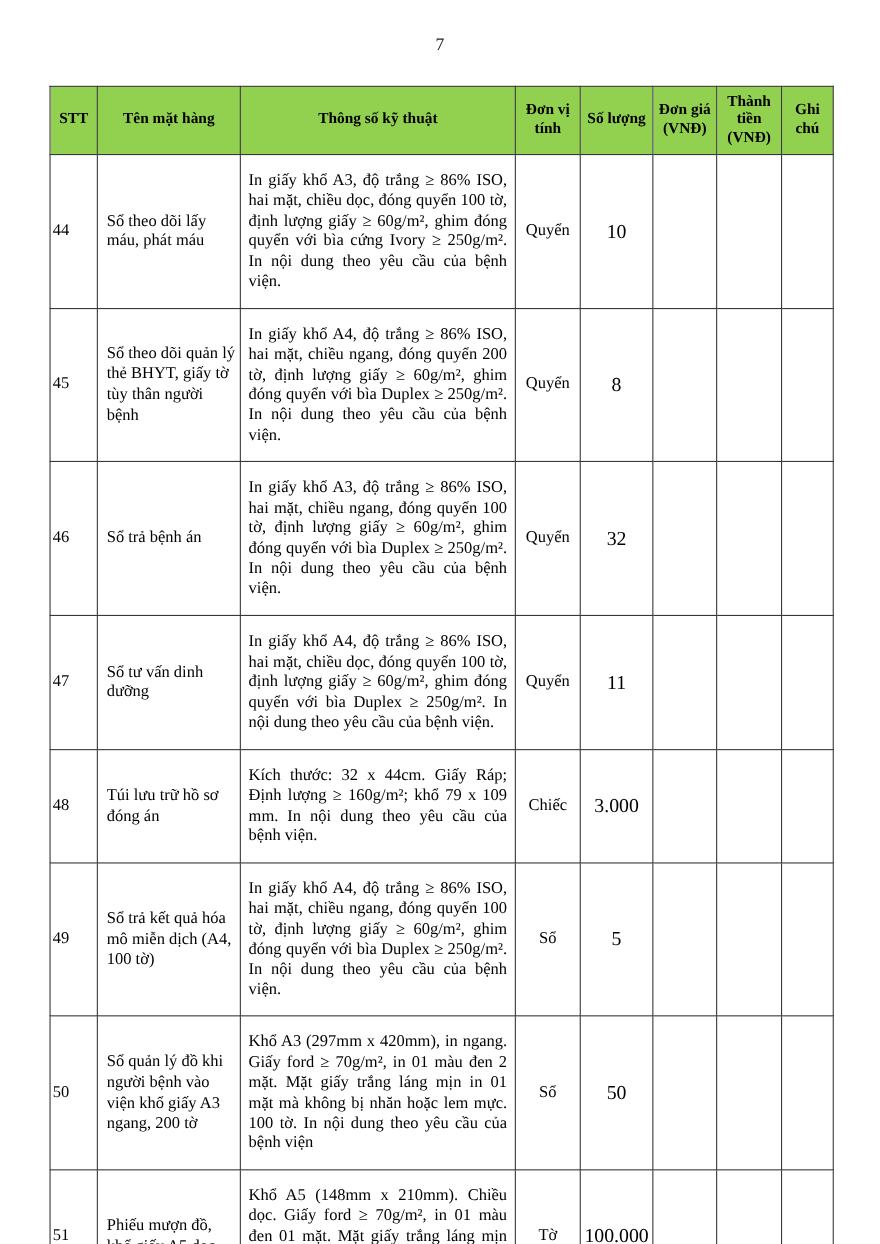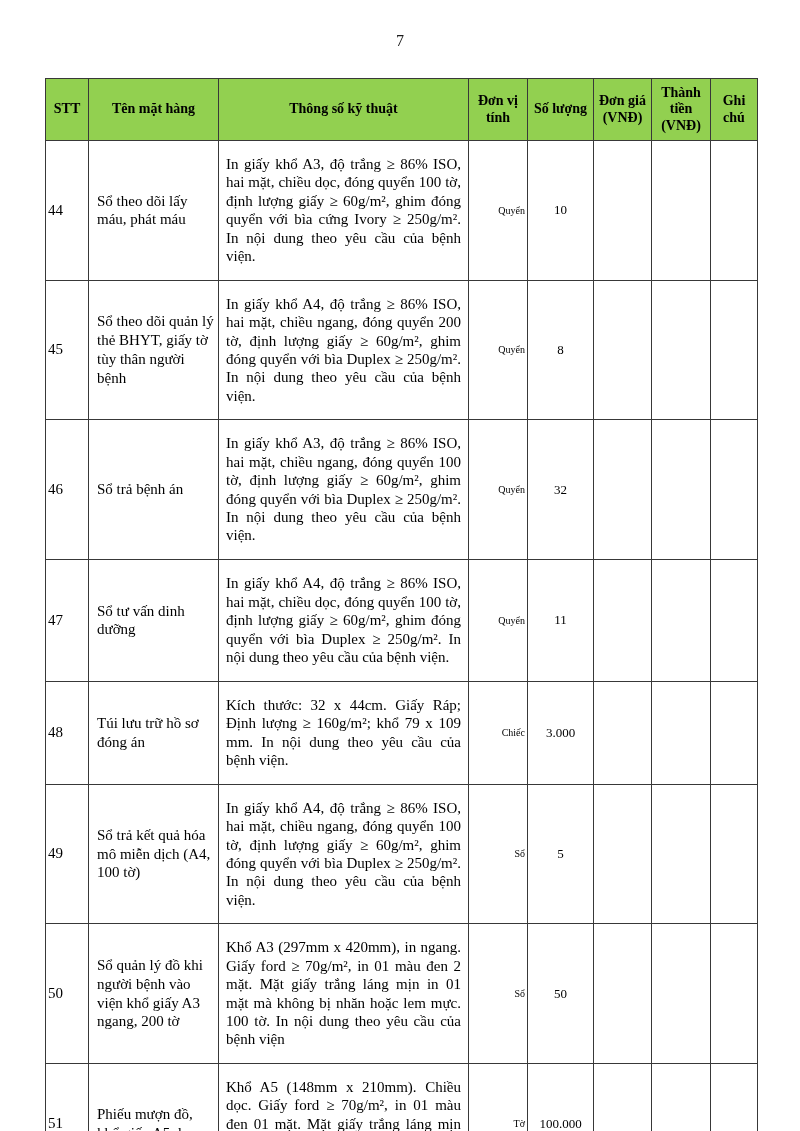--- a/index.html
+++ b/index.html
@@ -20,22 +20,22 @@
     border:1px solid #383838;vertical-align:middle;
     overflow:hidden;
   }
   .doc-table thead th{
     background:#92d050;font-weight:bold;text-align:center;
     font-size:14px;line-height:1.18;padding:2px 2px;color:#000;
   }
   td.c-stt{ font-size:15px;padding:0 2px; }
   td.c-name{ text-align:left;font-size:15px;line-height:1.25;padding:2px 4px 2px 8px; }
   td.c-spec{ text-align:justify;font-size:15px;line-height:1.23;padding:14px 7px; }
-  td.c-unit{ text-align:right;font-size:10px;padding:16px 2px; }
-  td.c-qty{ text-align:center;font-size:13px;padding:0 2px; }
+  td.c-unit{ text-align:center;font-size:15px;padding:16px 2px; }
+  td.c-qty{ text-align:center;font-size:18px;padding:0 2px; }
   td.c-empty{ padding:0; }
 </style>
 </head>
 <body>
 
 <div class="page-number">7</div>
 
 <table class="doc-table">
   <colgroup>
     <col style="width:43px">

